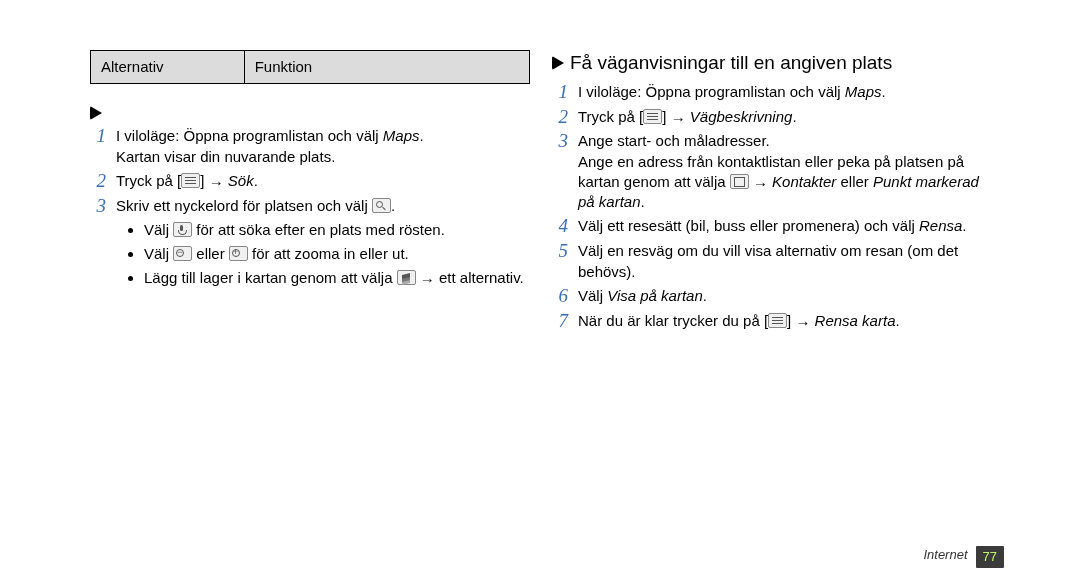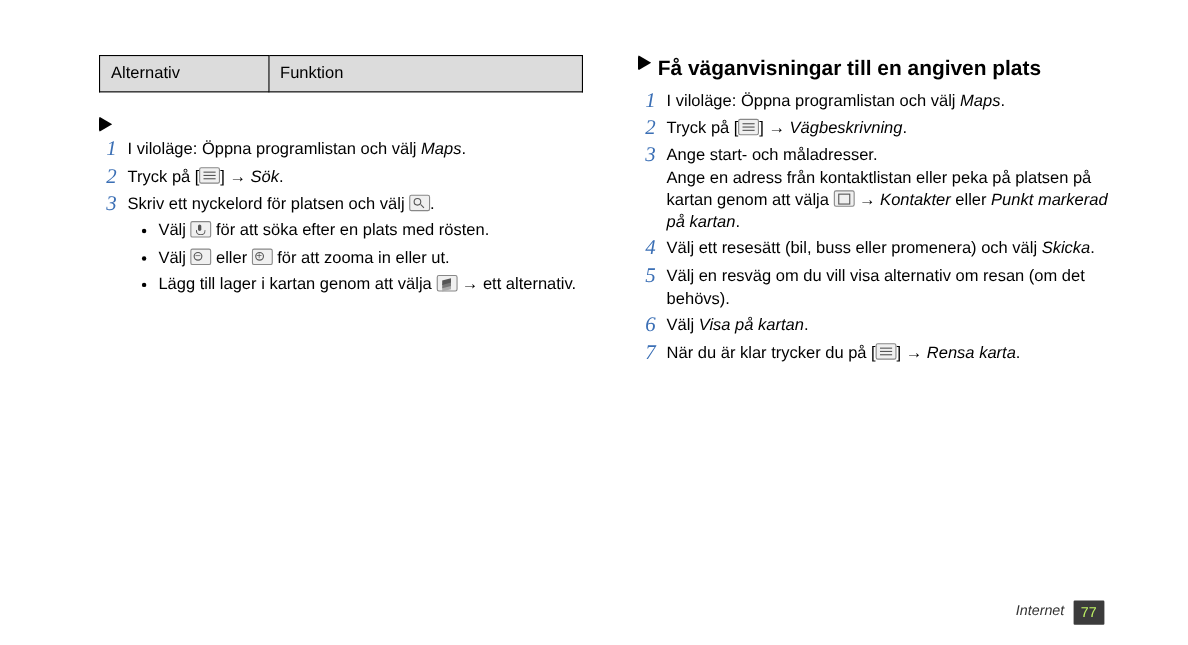--- a/index.html
+++ b/index.html
@@ -16,21 +16,21 @@
   }
   .page {
     position: relative;
     width: 1080px;
     height: 586px;
     box-sizing: border-box;
     padding: 50px 60px 30px 90px;
   }
   .cols {
     display: flex;
-    gap: 50px;
+    gap: 22px;
   }
   .col {
     width: 440px;
   }
   
   table.opt {
     border-collapse: collapse;
     width: 100%;
     margin-bottom: 22px;
   }
@@ -41,24 +41,24 @@
     vertical-align: top;
     font-size: 15px;
     font-weight: normal;
   }
   table.opt th {
     background: #dcdcdc;
   }
   
   h2.section {
     font-size: 19px;
-    font-weight: bold;
+    font-weight: normal;
     margin: 0 0 6px 0;
     display: flex;
-    align-items: flex-start;
+    align-items: center;
     gap: 6px;
   }
   .chevron {
     display: inline-block;
     width: 0; height: 0;
     border-top: 7px solid transparent;
     border-bottom: 7px solid transparent;
     border-left: 12px solid #000;
     border-radius: 2px;
   }
@@ -226,20 +226,21 @@
 
       <h2 class="section">
         <span class="chevron"></span>
       </h2>
 
       <ol class="steps">
         <li>
           <span class="stepnum">1</span>
           <div class="stepbody">
             <span>I viloläge: Öppna programlistan och välj </span><span class="ital">Maps</span><span>.</span>
+            <div>Kartan visar din nuvarande plats.</div>
           </div>
         </li>
         <li>
           <span class="stepnum">2</span>
           <div class="stepbody">
             <span>Tryck på [</span><span class="icon menu"></span><span>] → </span><span class="ital">Sök</span><span>.</span>
           </div>
         </li>
         <li>
           <span class="stepnum">3</span>
@@ -286,21 +287,21 @@
           <div class="stepbody">
             <span>Ange start- och måladresser.</span>
             <div>
               <span>Ange en adress från kontaktlistan eller peka på platsen på kartan genom att välja </span><span class="icon contacts"></span><span> → </span><span class="ital">Kontakter</span><span> eller </span><span class="ital">Punkt markerad på kartan</span><span>.</span>
             </div>
           </div>
         </li>
         <li>
           <span class="stepnum">4</span>
           <div class="stepbody">
-            <span>Välj ett resesätt (bil, buss eller promenera) och välj </span><span class="ital">Skicka</span><span>.</span>
+            <span>Välj ett resesätt (bil, buss eller promenera) och välj </span><span class="ital">Rensa</span><span>.</span>
           </div>
         </li>
         <li>
           <span class="stepnum">5</span>
           <div class="stepbody">Välj en resväg om du vill visa alternativ om resan (om det behövs).</div>
         </li>
         <li>
           <span class="stepnum">6</span>
           <div class="stepbody">
             <span>Välj </span><span class="ital">Visa på kartan</span><span>.</span>

